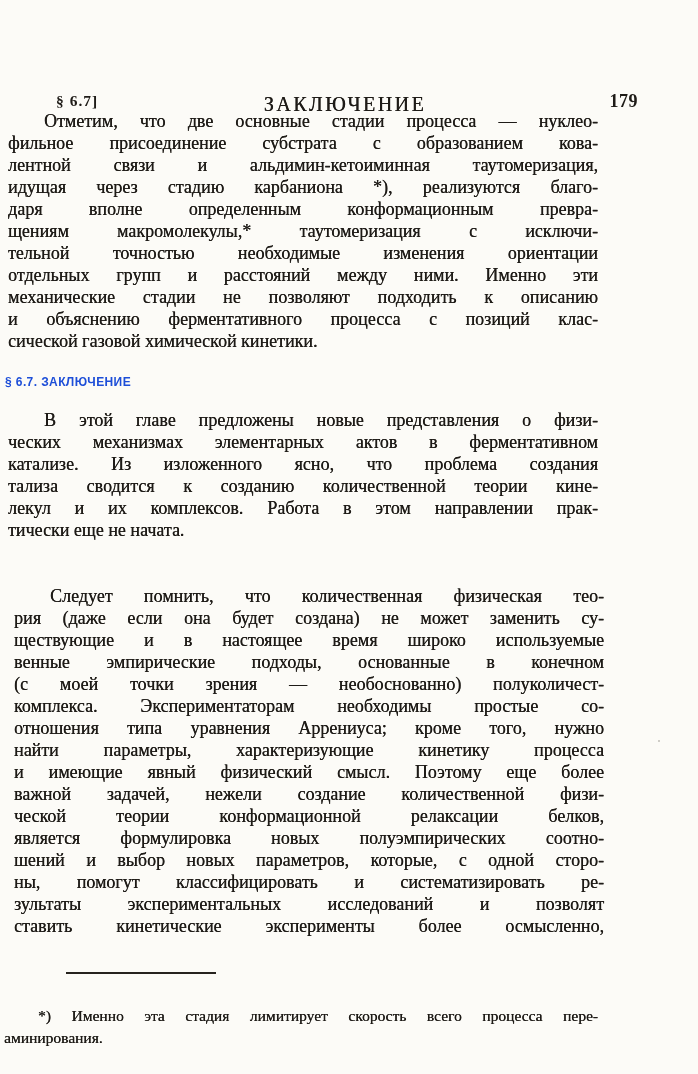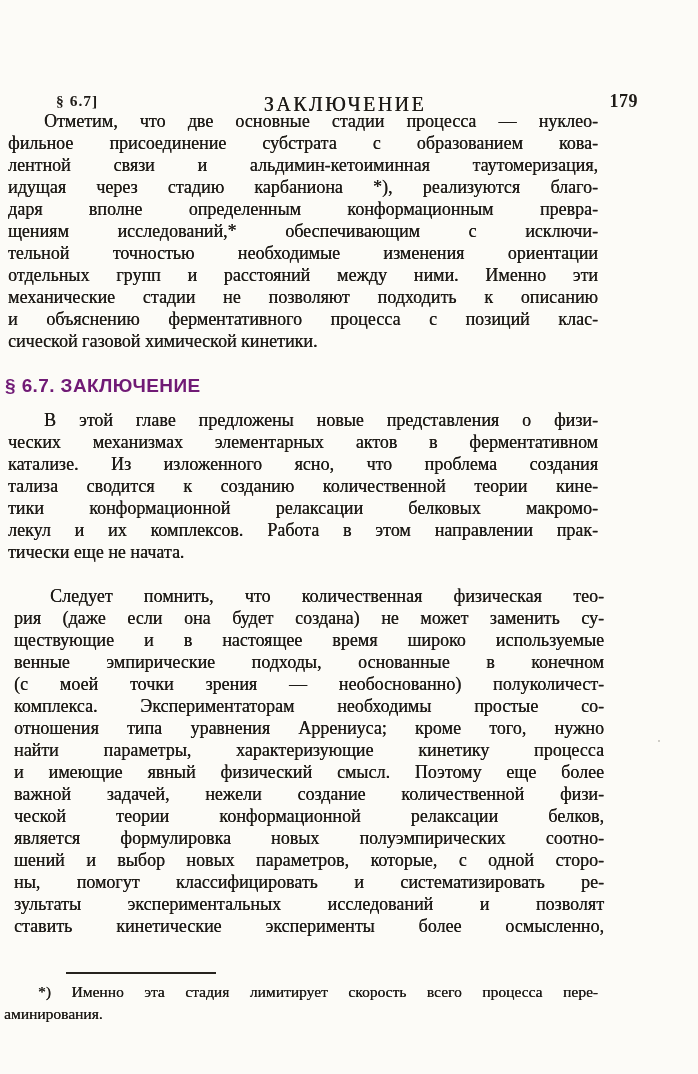--- a/index.html
+++ b/index.html
@@ -48,35 +48,35 @@
   .para.first-indent .line:first-child { text-indent: 36px; }
   .para.endshort .line:last-child { text-align-last: left; }
 
   #para1 { top: 110px; }
   #para2 { top: 409px; }
   #para3 { top: 585px; margin-left: 6px; }
 
   .section-heading {
     position: absolute; top: 375px; left: 5px; margin: 0;
     font-family: "Liberation Sans", "DejaVu Sans", sans-serif;
-    font-weight: bold; font-size: 19px; letter-spacing: 0.4px;
-    color: #701a75;
+    font-weight: bold; font-size: 12px; letter-spacing: 0.4px;
+    color: #1d4ed8;
   }
 
   
   .footnote-rule {
     position: absolute; top: 972px; left: 66px;
     width: 150px; height: 2px; background: #26231e;
   }
   .footnote { top: 981px; }
   .footnote .line {
     font-size: 15.5px; line-height: 22px;
     text-shadow: 0.2px 0 currentColor;
   }
-  .footnote .line:first-child { text-indent: 30px; }
+  .footnote .line:first-child { text-indent: 30px; margin-top: 24px; }
   .footnote .line:last-child { text-align-last: left; margin-left: -4px; }
 
   
   .speck { position: absolute; background: #8f8b83; border-radius: 50%; opacity: .55; }
   .speck.s1 { left: 40px; top: 250px; width: 2px; height: 2px; }
   .speck.s2 { left: 44px; top: 141px; width: 2px; height: 2px; }
   .speck.s3 { left: 658px; top: 740px; width: 2px; height: 2px; }
 </style>
 </head>
 <body>
@@ -89,37 +89,36 @@
     <span class="right">179</span>
   </div>
 
   <div id="para1" class="col para first-indent endshort">
 
   <div class="line">Отметим, что две основные стадии процесса — нуклео-</div>
       <div class="line">фильное присоединение субстрата с образованием кова-</div>
       <div class="line">лентной связи и альдимин-кетоиминная таутомеризация,</div>
       <div class="line">идущая через стадию карбаниона *), реализуются благо-</div>
       <div class="line">даря вполне определенным конформационным превра-</div>
-      <div class="line">щениям исследований,* обеспечивающим с исключи-</div>
+      <div class="line">щениям макромолекулы,* таутомеризация с исключи-</div>
       <div class="line">тельной точностью необходимые изменения ориентации</div>
       <div class="line">отдельных групп и расстояний между ними. Именно эти</div>
       <div class="line">механические стадии не позволяют подходить к описанию</div>
       <div class="line">и объяснению ферментативного процесса с позиций клас-</div>
       <div class="line">сической газовой химической кинетики.</div>
     </div>
 
   <h2 class="col section-heading">§ 6.7. ЗАКЛЮЧЕНИЕ</h2>
 
   <div id="para2" class="col para first-indent endshort">
 
   <div class="line">В этой главе предложены новые представления о физи-</div>
       <div class="line">ческих механизмах элементарных актов в ферментативном</div>
       <div class="line">катализе. Из изложенного ясно, что проблема создания</div>
       <div class="line">тализа сводится к созданию количественной теории кине-</div>
-      <div class="line">тики конформационной релаксации белковых макромо-</div>
       <div class="line">лекул и их комплексов. Работа в этом направлении прак-</div>
       <div class="line">тически еще не начата.</div>
     </div>
 
   <div id="para3" class="col para first-indent">
 
   <div class="line">Следует помнить, что количественная физическая тео-</div>
       <div class="line">рия (даже если она будет создана) не может заменить су-</div>
       <div class="line">ществующие и в настоящее время широко используемые</div>
       <div class="line">венные эмпирические подходы, основанные в конечном</div>

